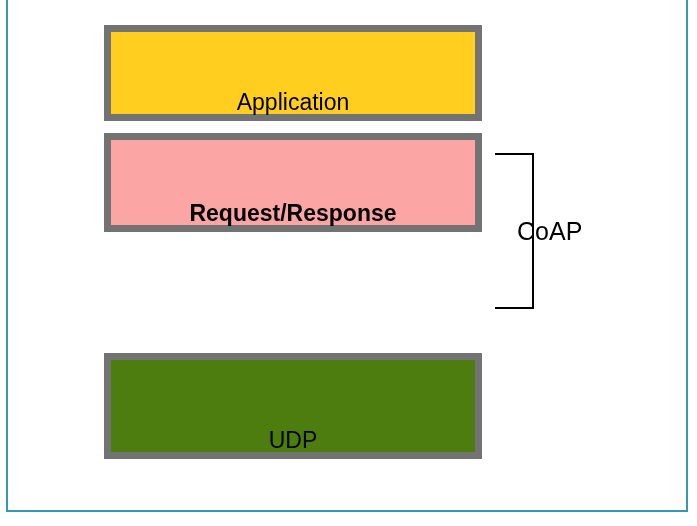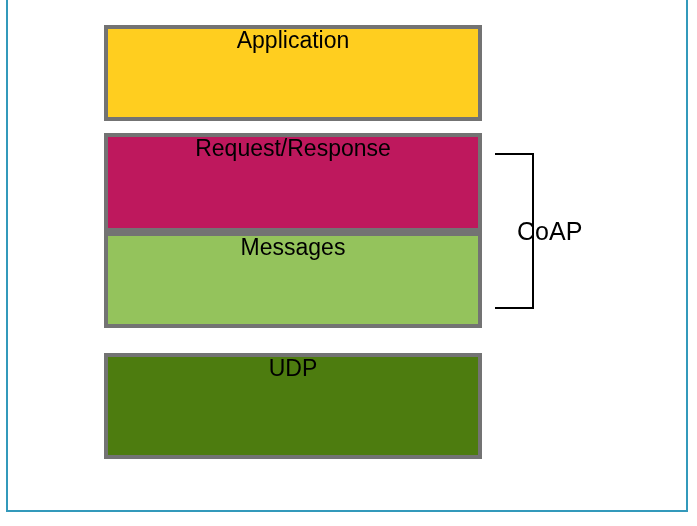--- a/index.html
+++ b/index.html
@@ -29,23 +29,23 @@
     height: 518px;
     border: 2px solid #3399bb;
     box-sizing: border-box;
     background: transparent;
     pointer-events: none;
   }
 
   .layer-box {
     position: absolute;
     box-sizing: border-box;
-    border: 4px solid #737373;
+    border: 7px solid #737373;
     display: flex;
-    align-items: flex-start;
+    align-items: flex-end;
     justify-content: center;
   }
 
   .layer-label {
     font-family: "Liberation Sans", sans-serif;
     font-size: 23px;
     color: #000000;
     line-height: 1;
     text-align: center;
     white-space: nowrap;
@@ -58,21 +58,22 @@
     width: 378px;
     height: 96px;
     background: #ffce1f;
   }
 
   #box-request-response {
     left: 104px;
     top: 133px;
     width: 378px;
     height: 99px;
-    background: #be185d;
+    background: #fca5a5;
+    font-weight: bold;
   }
 
   #box-messages {
     left: 104px;
     top: 232px;
     width: 378px;
     height: 96px;
     background: #94c35c;
   }
 
@@ -118,23 +119,20 @@
   <div id="page-frame"></div>
 
   <div class="layer-box" id="box-application">
     <span class="layer-label">Application</span>
   </div>
 
   <div class="layer-box" id="box-request-response">
     <span class="layer-label">Request/Response</span>
   </div>
 
-  <div class="layer-box" id="box-messages">
-    <span class="layer-label">Messages</span>
-  </div>
 
   <div class="layer-box" id="box-udp">
     <span class="layer-label">UDP</span>
   </div>
 
   <div id="coap-bracket"></div>
 
   <div id="coap-label">CoAP</div>
 
 </div>

